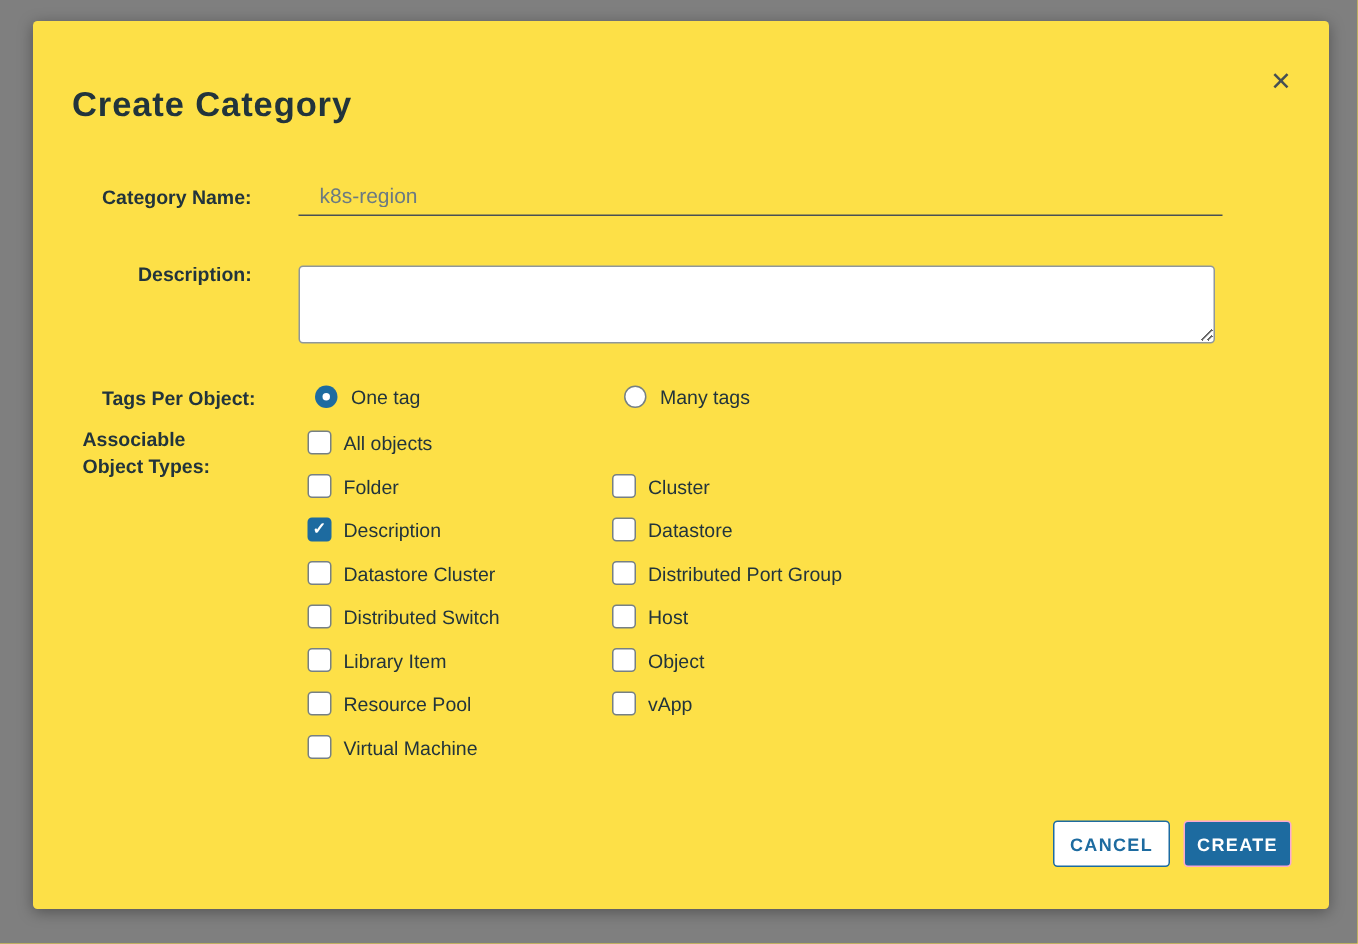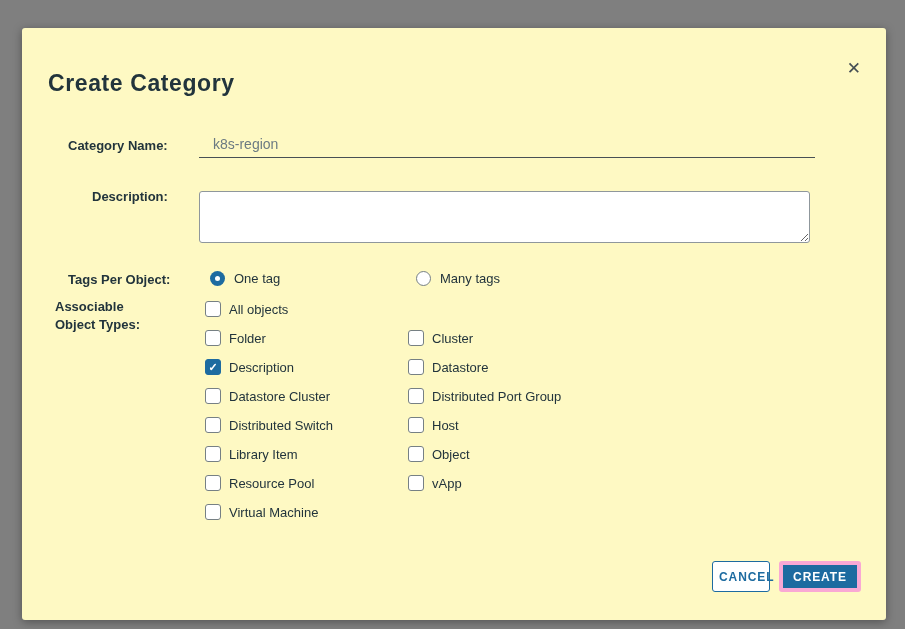--- a/index.html
+++ b/index.html
@@ -6,24 +6,23 @@
   body {
     width: 905px; height: 629px;
     background: #7f7f7f;
     font-family: "Liberation Sans", sans-serif;
     position: relative;
     overflow: hidden;
   }
   .modal {
     position: absolute; left: 22px; top: 14px;
     width: 864px; height: 592px;
-    background: #fef9c3;
+    background: #fde047;
     border-radius: 3px;
     box-shadow: 0 2px 10px rgba(0,0,0,0.35);
-    margin-top: 14px;
   }
   .dialog-title {
     position: absolute; left: 26px; top: 27px;
     font-size: 23px; font-weight: 600;
     color: #22343c; letter-spacing: 0.6px;
   }
   .close-btn {
     position: absolute; top: 32px; right: 25px;
     background: none; border: none; padding: 0;
     font-size: 17px; line-height: 1; font-weight: 400;
@@ -104,26 +103,26 @@
     position: absolute; top: 533px; right: 25px;
     display: flex; gap: 9px;
   }
   .btn {
     height: 31px; border-radius: 3px;
     font-family: "Liberation Sans", sans-serif;
     font-size: 12px; font-weight: 700; letter-spacing: 0.9px;
     cursor: pointer;
   }
   .btn-outline {
-    width: 58px; background: #fff;
+    width: 78px; background: #fff;
     border: 1px solid #1d6ba0; color: #1d6ba0;
   }
   .btn-solid {
-    width: 82px; background: #1d6ba0;
-    border: 4px solid #f9a8d4; color: #fff;
+    width: 72px; background: #1d6ba0;
+    border: 1px solid #f9a8d4; color: #fff;
   }
 </style>
 </head>
 <body>
 
 <div class="modal">
 
   <h1 class="dialog-title">Create Category</h1>
 
   <button class="close-btn">✕</button>

